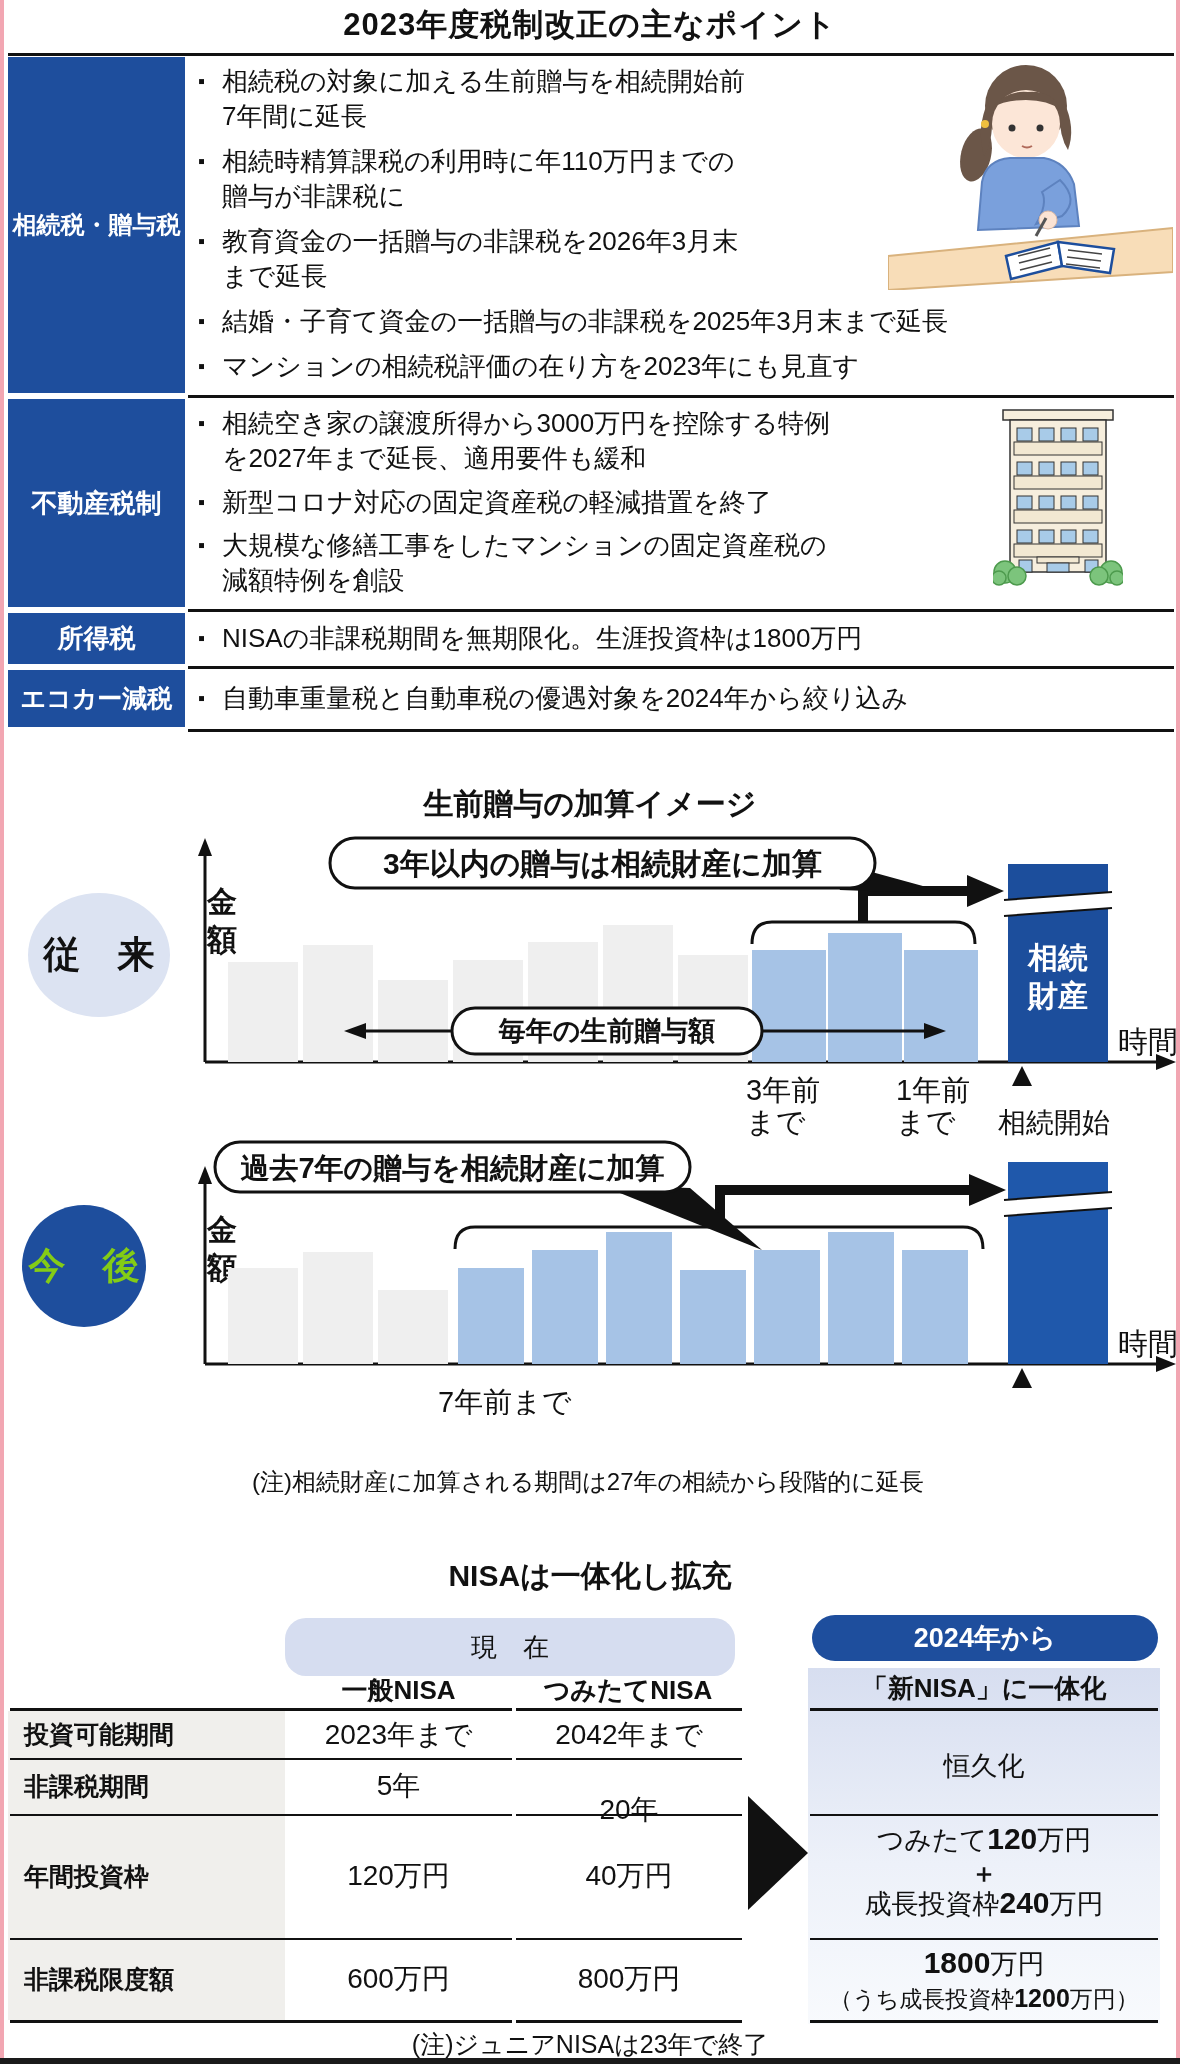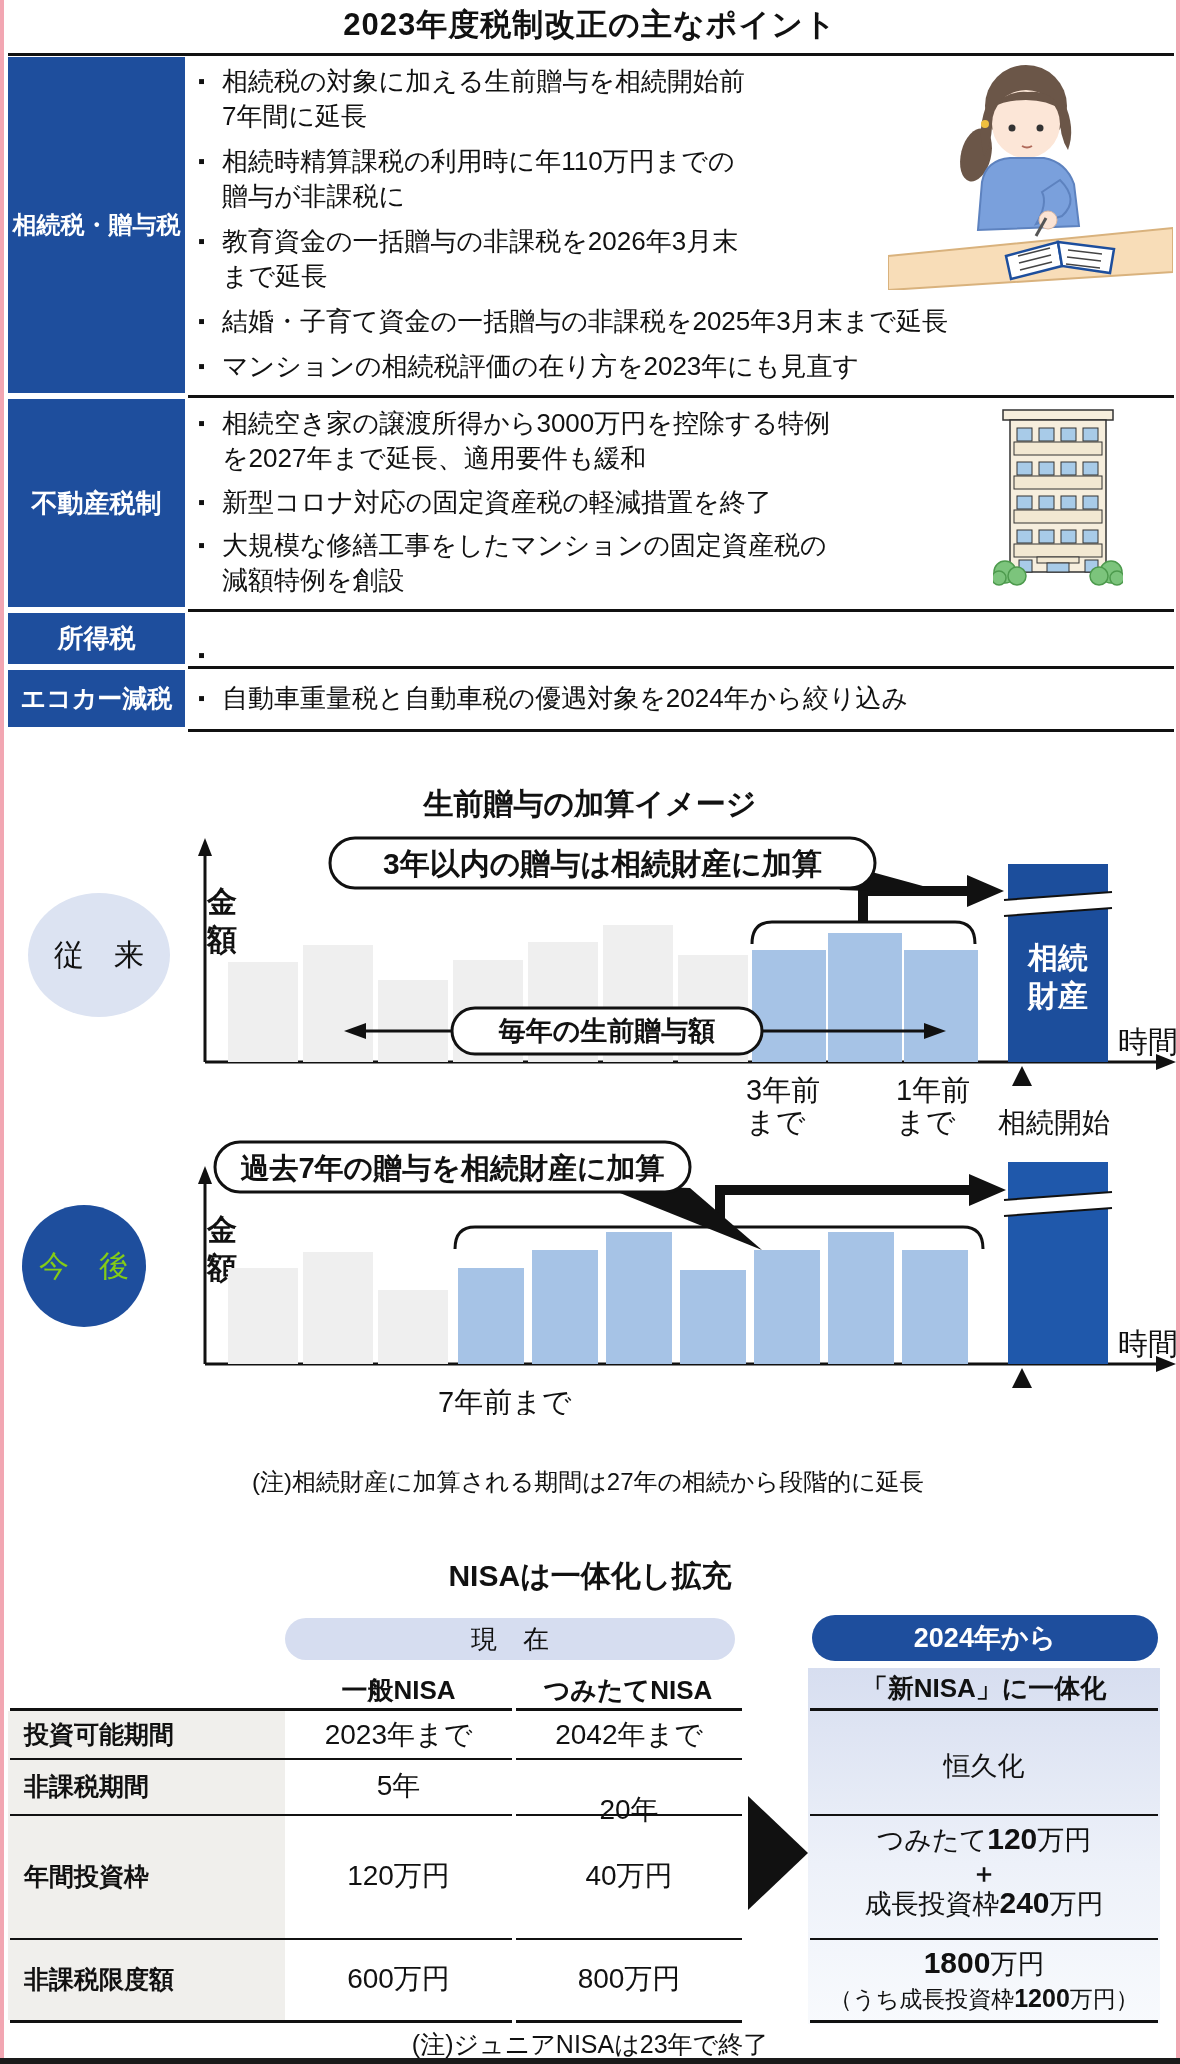--- a/index.html
+++ b/index.html
@@ -35,33 +35,33 @@
   .tax-items-3{top:667px;height:62px;}
   .tax-item{position:relative;padding-left:26px;font-size:26px;line-height:35px;}
   .tax-item .bullet{position:absolute;left:2px;top:0;font-size:20px;}
 
   
   .chart-title{position:absolute;top:784px;left:0;width:1180px;text-align:center;
                font-size:30px;font-weight:bold;}
   #chart1{position:absolute;left:0;top:760px;}
   #chart2{position:absolute;left:0;top:1130px;}
   .era-circle{position:absolute;border-radius:50%;display:flex;align-items:center;
-              justify-content:center;font-size:30px;font-weight:normal;}
+              justify-content:center;font-size:37px;font-weight:bold;}
   #circle-old{left:28px;top:893px;width:142px;height:124px;background:#dce3f2;color:#111;}
   #circle-new{left:22px;top:1205px;width:124px;height:122px;background:#1e4e9d;color:#84cc16;}
   .banner-pill{position:absolute;left:285px;top:1414px;width:730px;height:47px;
                background:#1e4e9d;border-radius:24px;color:#fff;font-size:27px;font-weight:bold;
                display:flex;align-items:center;justify-content:center;}
   .chart-note{position:absolute;left:252px;top:1466px;font-size:24px;}
 
   
   .nisa-title{position:absolute;top:1556px;left:0;width:1180px;text-align:center;
               font-size:30px;font-weight:bold;}
   .pill{position:absolute;display:flex;align-items:center;justify-content:center;}
-  .pill-current{left:285px;top:1618px;width:450px;height:42px;border-radius:21px;
+  .pill-current{left:285px;top:1618px;width:450px;height:58px;border-radius:21px;
                 background:#d6ddf0;font-size:26px;}
   .pill-2024{left:812px;top:1615px;width:346px;height:46px;border-radius:23px;
              background:#1e4e9d;color:#fff;font-size:27px;font-weight:bold;}
   .np-panel{position:absolute;left:808px;top:1668px;width:352px;height:356px;
             background:linear-gradient(#d7def0,#edf1f9 55%,#f8fafd);}
   .np-hline{position:absolute;left:810px;width:348px;background:#111;}
   .nt-hline{position:absolute;background:#111;}
   .nt-gray{position:absolute;left:8px;top:1711px;width:277px;height:309px;background:#f0efec;}
   .nt-header{position:absolute;top:1672px;height:36px;line-height:36px;text-align:center;
              font-size:26px;font-weight:bold;white-space:nowrap;}
@@ -104,21 +104,21 @@
         <div class="tax-item"><span class="bullet">▪</span><span>マンションの相続税評価の在り方を2023年にも見直す</span></div>
       </div>
       <div class="tax-cell tax-cell-1">不動産税制</div>
       <div class="tax-items tax-items-1">
         <div class="tax-item"><span class="bullet">▪</span><span>相続空き家の譲渡所得から3000万円を控除する特例<br>を2027年まで延長、適用要件も緩和</span></div>
         <div class="tax-item"><span class="bullet">▪</span><span>新型コロナ対応の固定資産税の軽減措置を終了</span></div>
         <div class="tax-item"><span class="bullet">▪</span><span>大規模な修繕工事をしたマンションの固定資産税の<br>減額特例を創設</span></div>
       </div>
       <div class="tax-cell tax-cell-2">所得税</div>
       <div class="tax-items tax-items-2">
-        <div class="tax-item"><span class="bullet">▪</span></div>
+        <div class="tax-item"><span class="bullet">▪</span><span>NISAの非課税期間を無期限化。生涯投資枠は1800万円</span></div>
       </div>
       <div class="tax-cell tax-cell-3">エコカー減税</div>
       <div class="tax-items tax-items-3">
         <div class="tax-item"><span class="bullet">▪</span><span>自動車重量税と自動車税の優遇対象を2024年から絞り込み</span></div>
       </div>
     </div>
 
   <svg class="abs" style="left:888px;top:60px;" width="285" height="230" viewBox="0 0 285 230">
     <ellipse cx="88" cy="95" rx="15" ry="27" fill="#6b5648" transform="rotate(14 88 95)"></ellipse>
     <circle cx="138" cy="46" r="41" fill="#6b5648"></circle>

